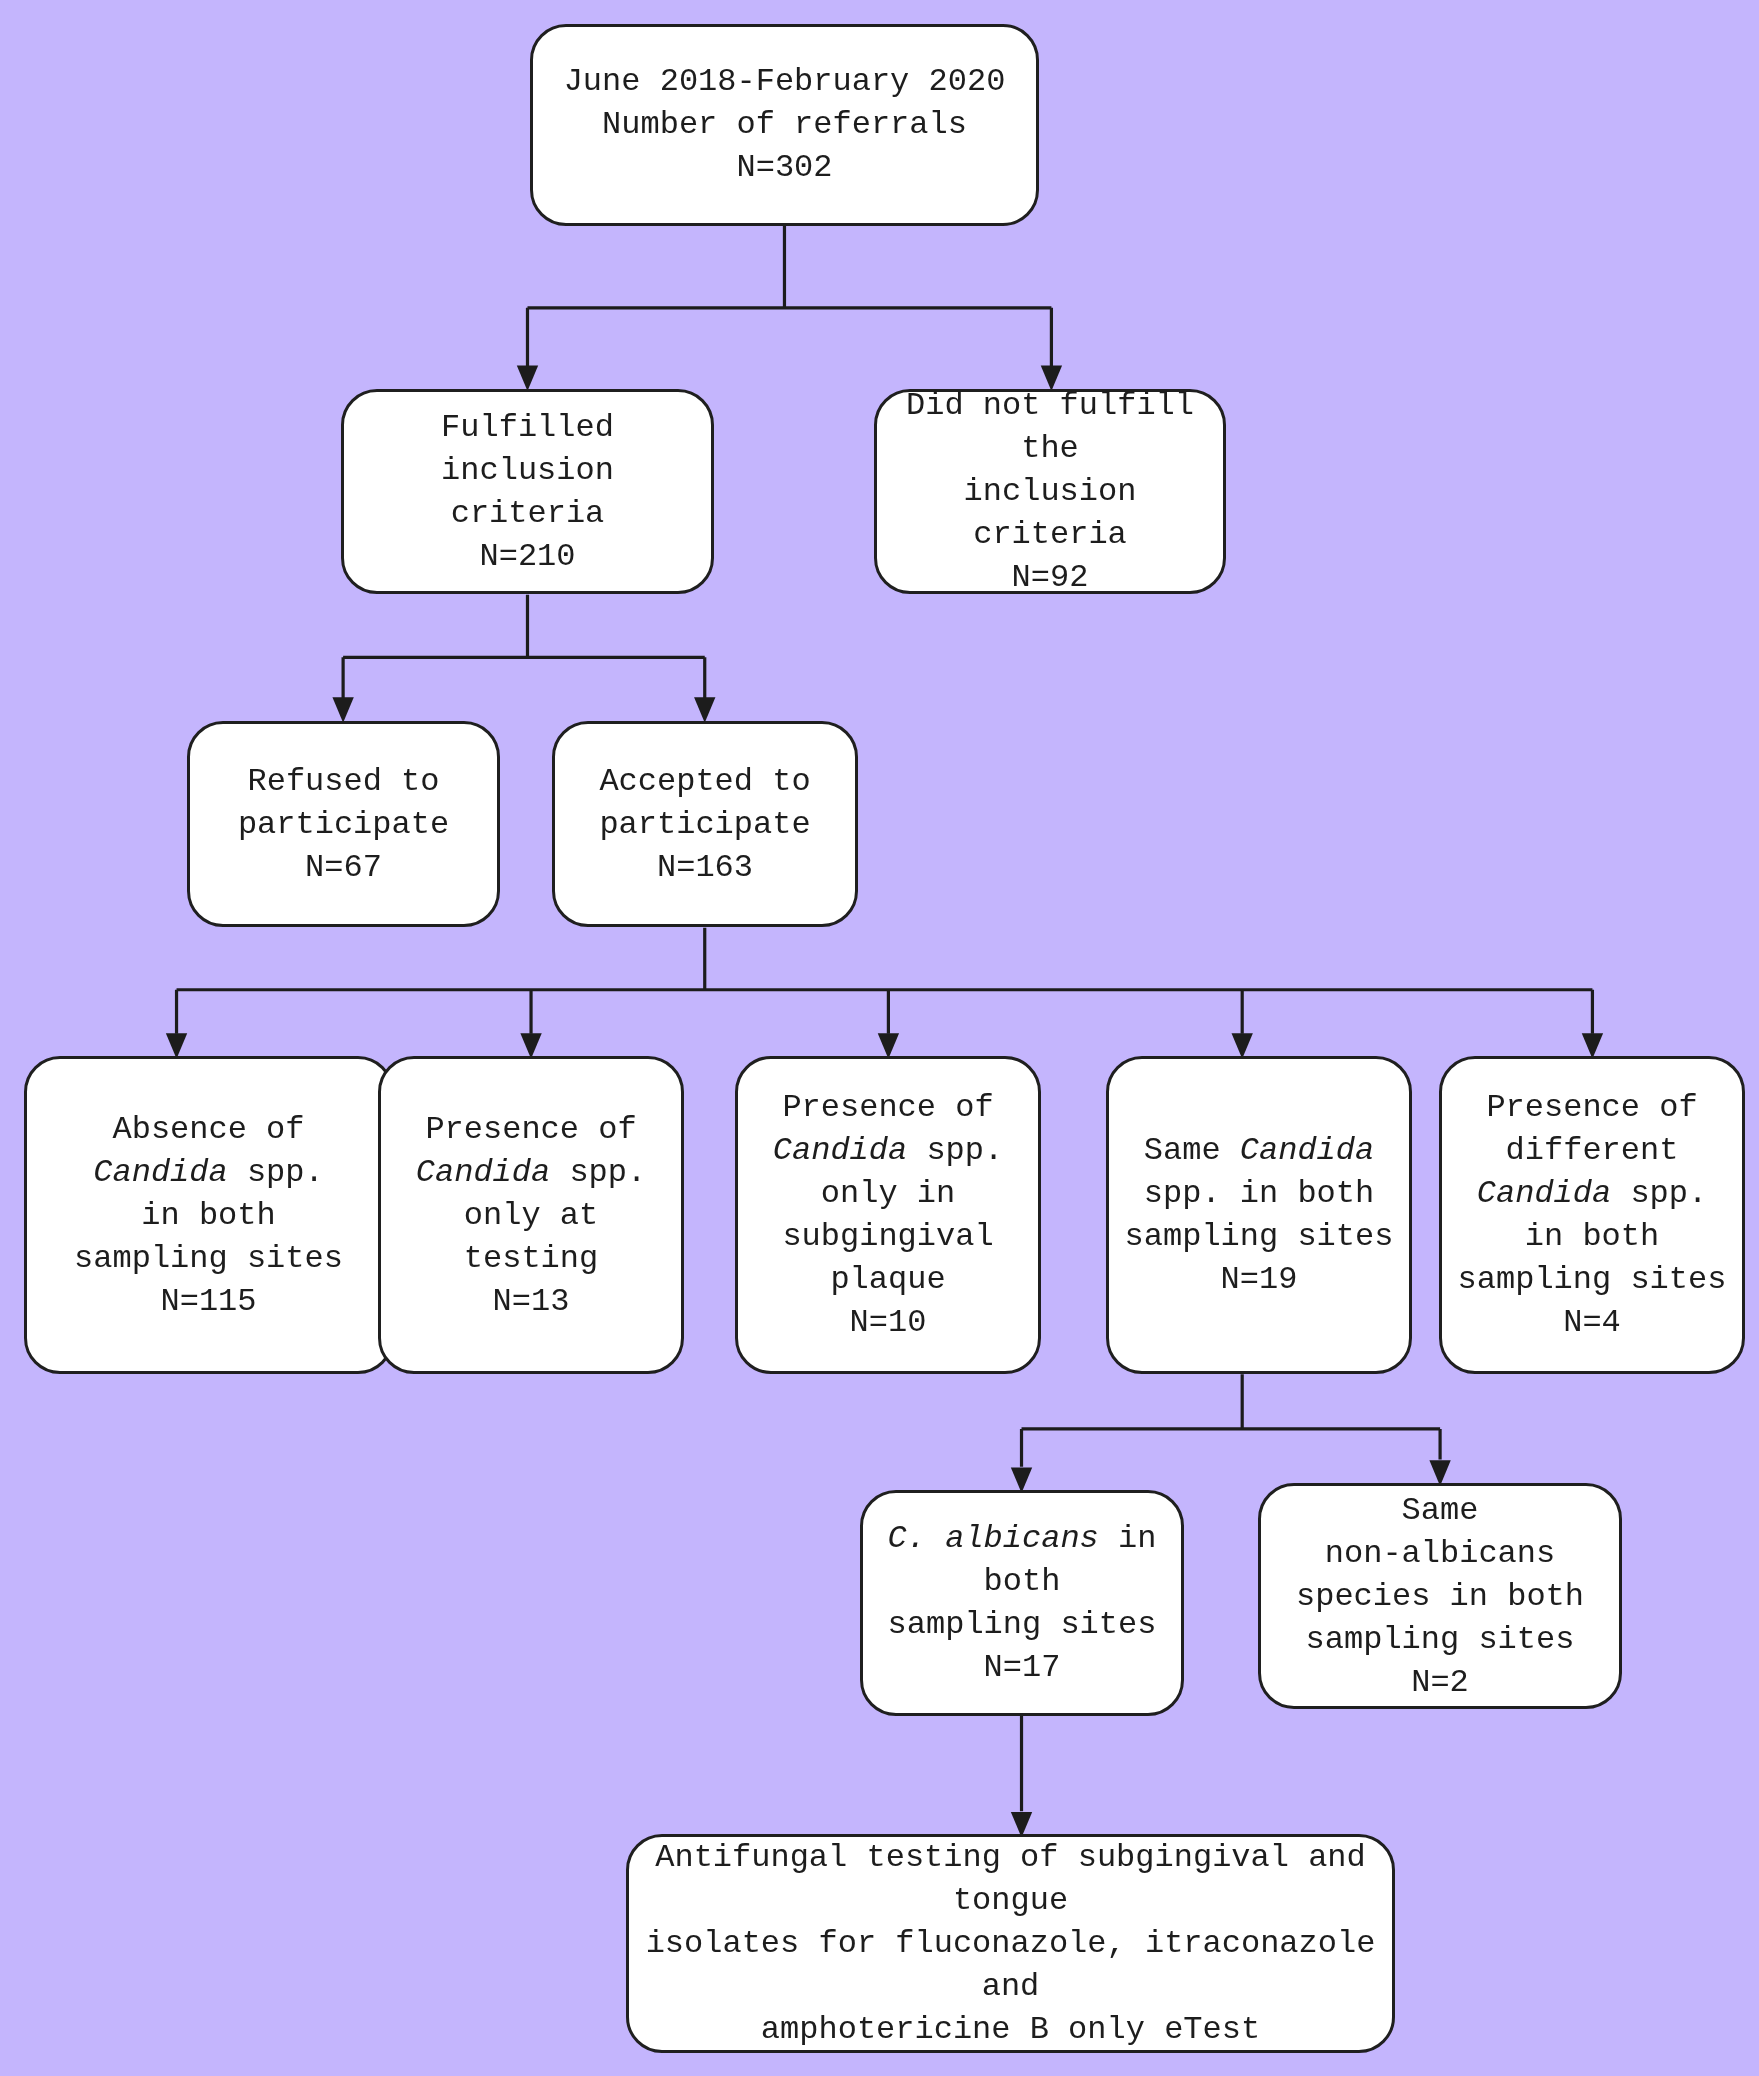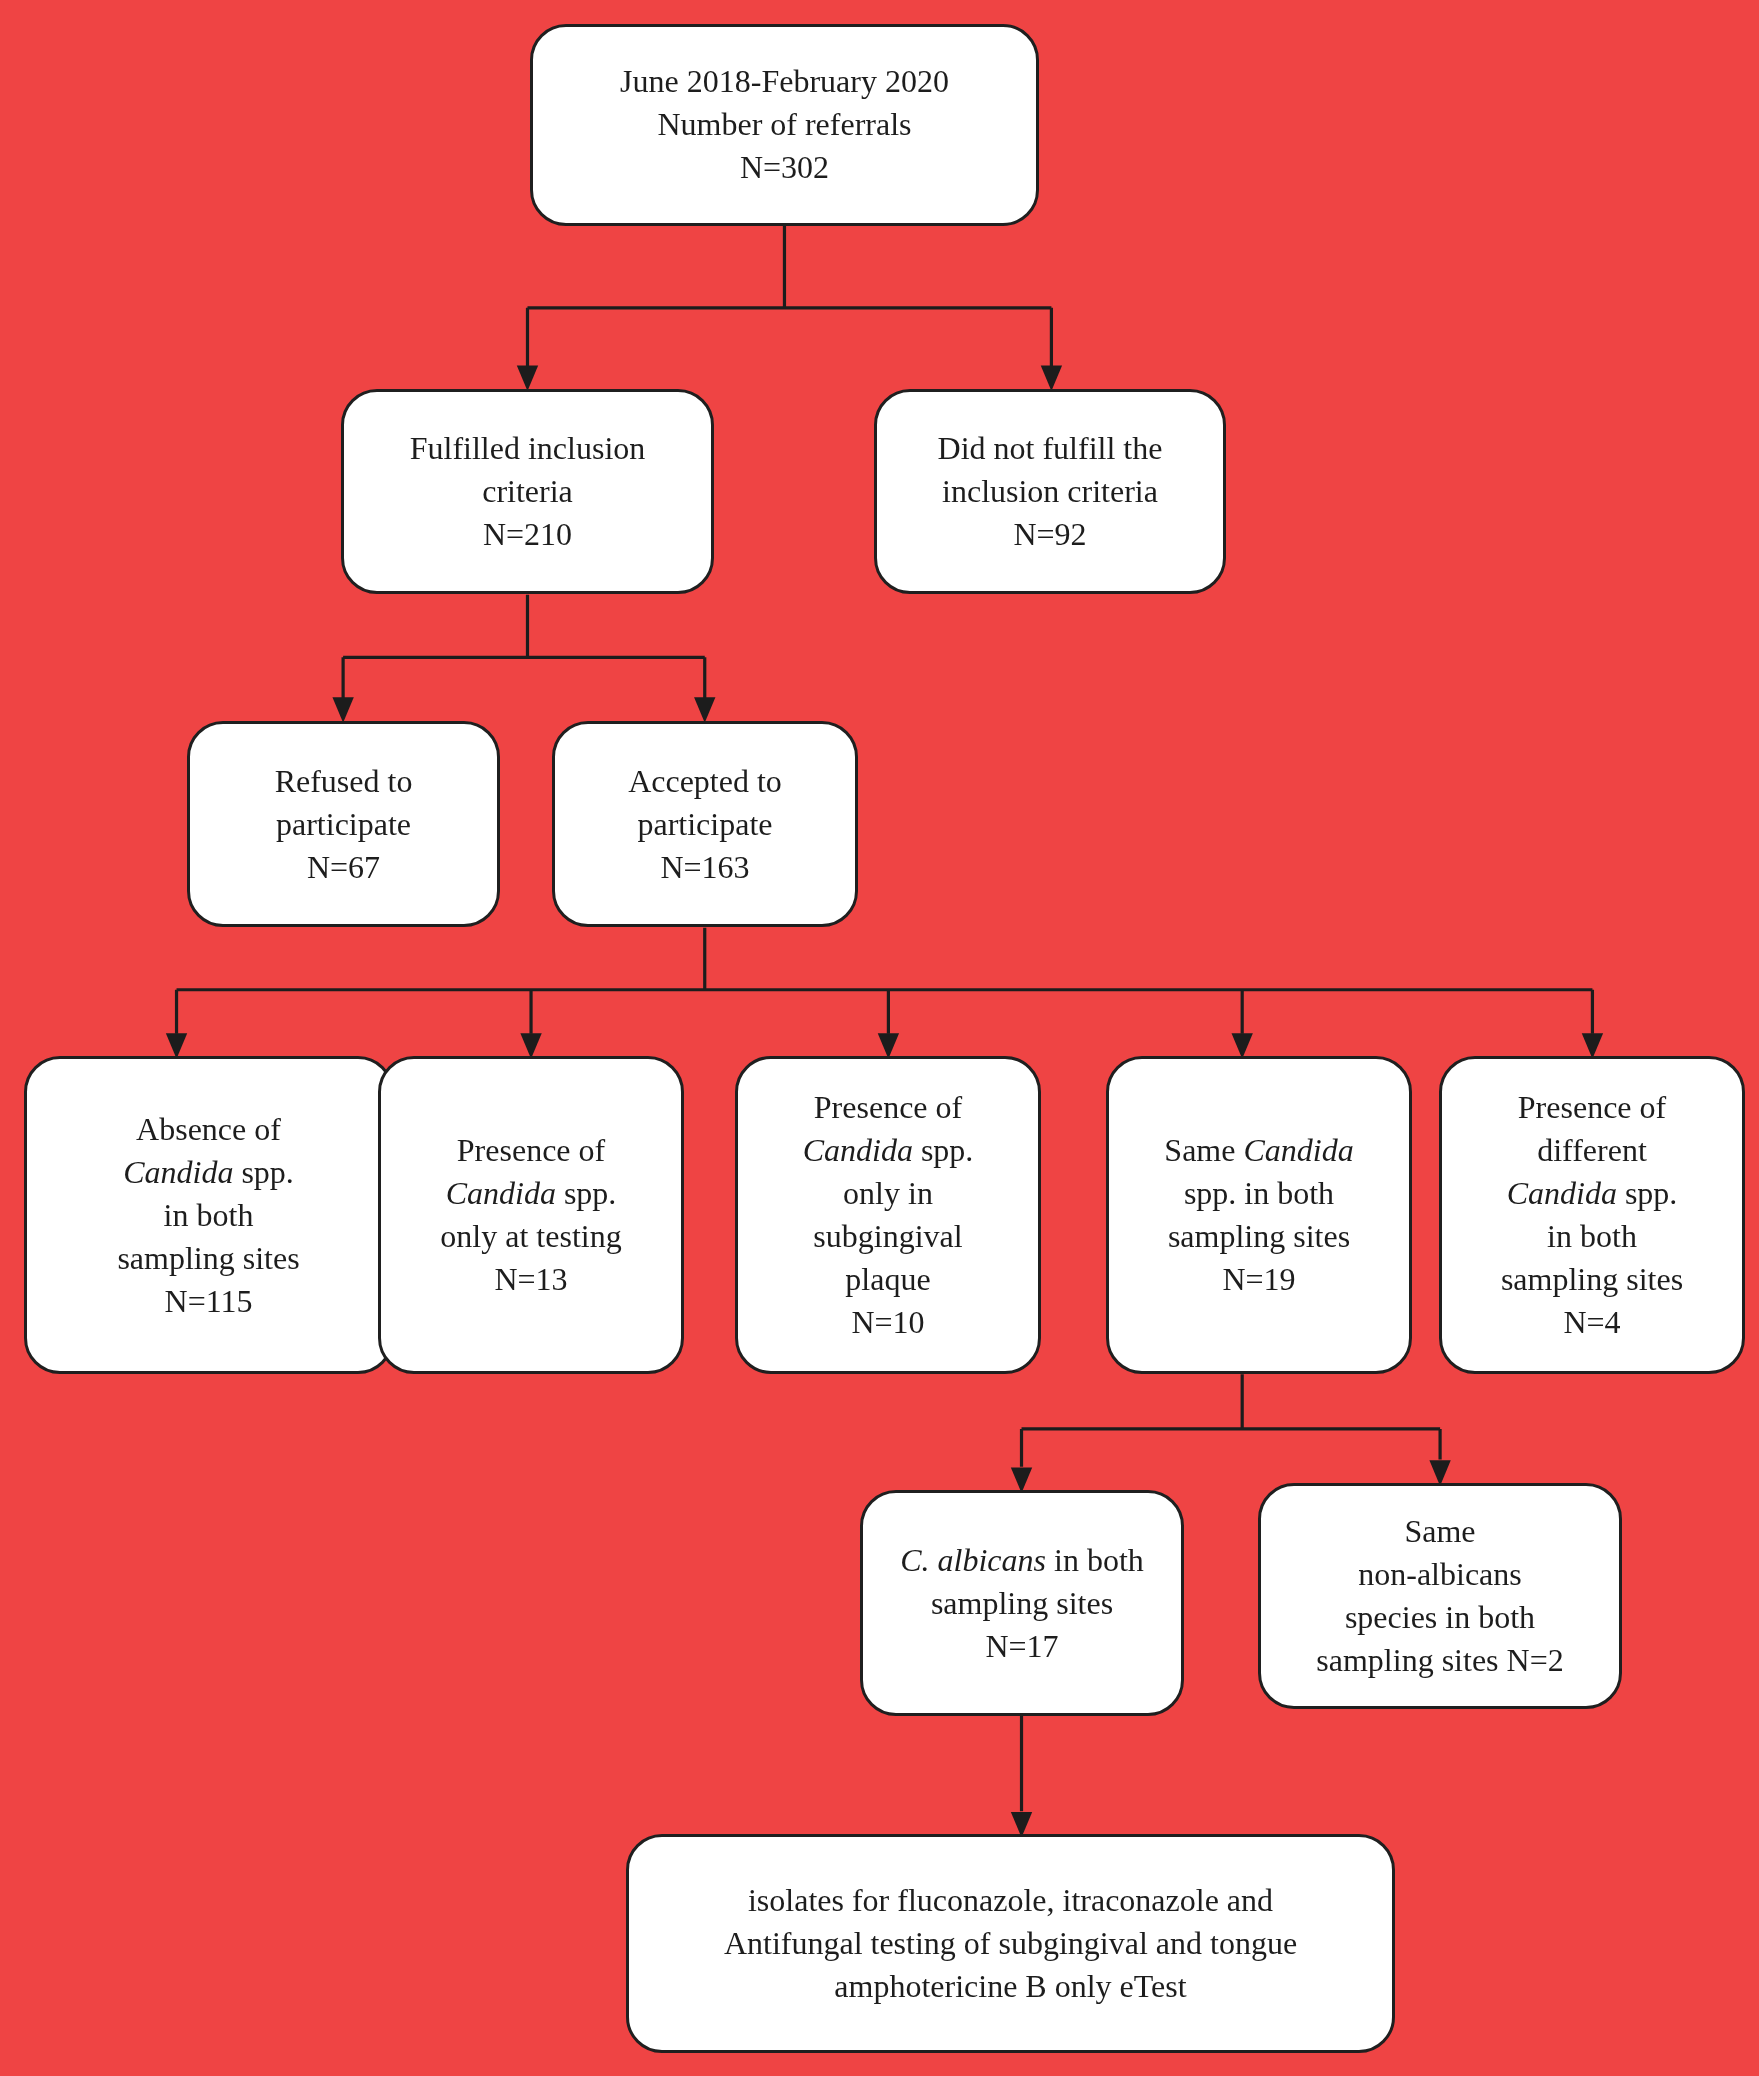--- a/index.html
+++ b/index.html
@@ -1,21 +1,21 @@
 <!DOCTYPE html>
 <html style="font-size:11.4px"><head>
 <meta charset="utf-8">
 <style>
   html,body{margin:0;padding:0;background:#ffffff;}
   .canvas{
     position:relative;
     width:1759px;
     height:2077px;
-    background:#ef4444;
-    font-family:Liberation Serif, serif;
+    background:#c4b5fd;
+    font-family:Liberation Mono, monospace;
     color:#1d1d1d;
   }
   .connectors{position:absolute;left:0;top:0;pointer-events:none;}
   .node{
     position:absolute;
     box-sizing:border-box;
     background:#ffffff;
     border:3.6px solid #1f1f1f;
     border-radius:36px;
     display:flex;
@@ -161,20 +161,20 @@
     <div class="node-text">
         <div><span>Same</span></div>
         <div><span>non-albicans</span></div>
         <div><span>species in both</span></div>
         <div><span>sampling sites N=2</span></div>
       </div>
   </div>
 
   <div class="node" style="left:626px;top:1834px;width:769px;height:219px">
     <div class="node-text">
+        <div><span>Antifungal testing of subgingival and tongue</span></div>
         <div><span>isolates for fluconazole, itraconazole and</span></div>
-        <div><span>Antifungal testing of subgingival and tongue</span></div>
         <div><span>amphotericine B only eTest</span></div>
       </div>
   </div>
 
 </div>
 
 
 </body></html>

